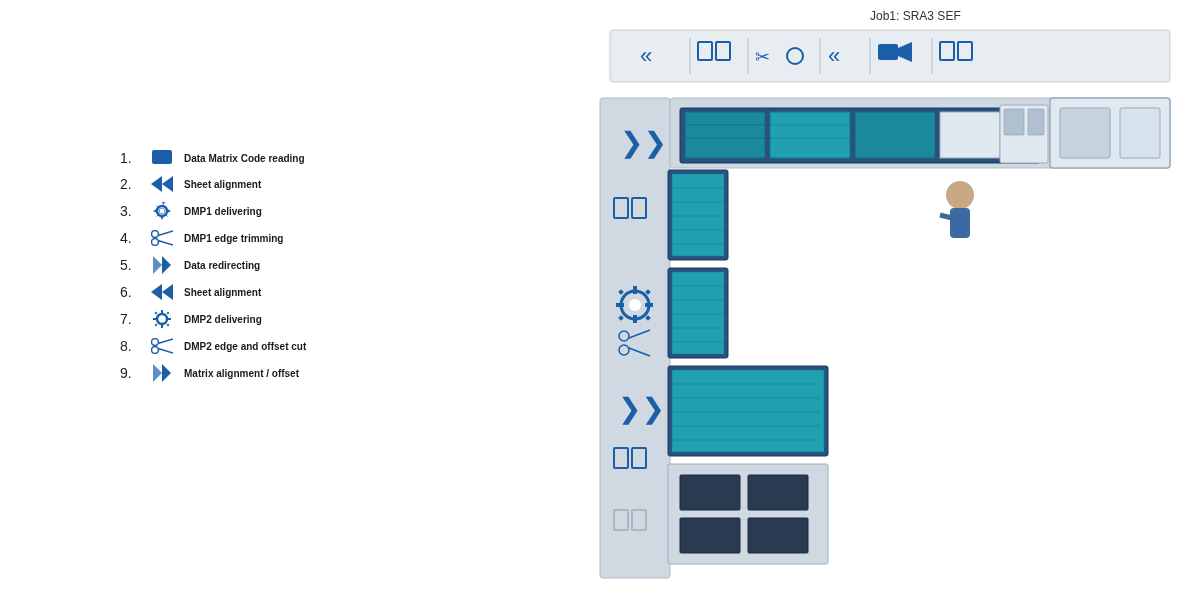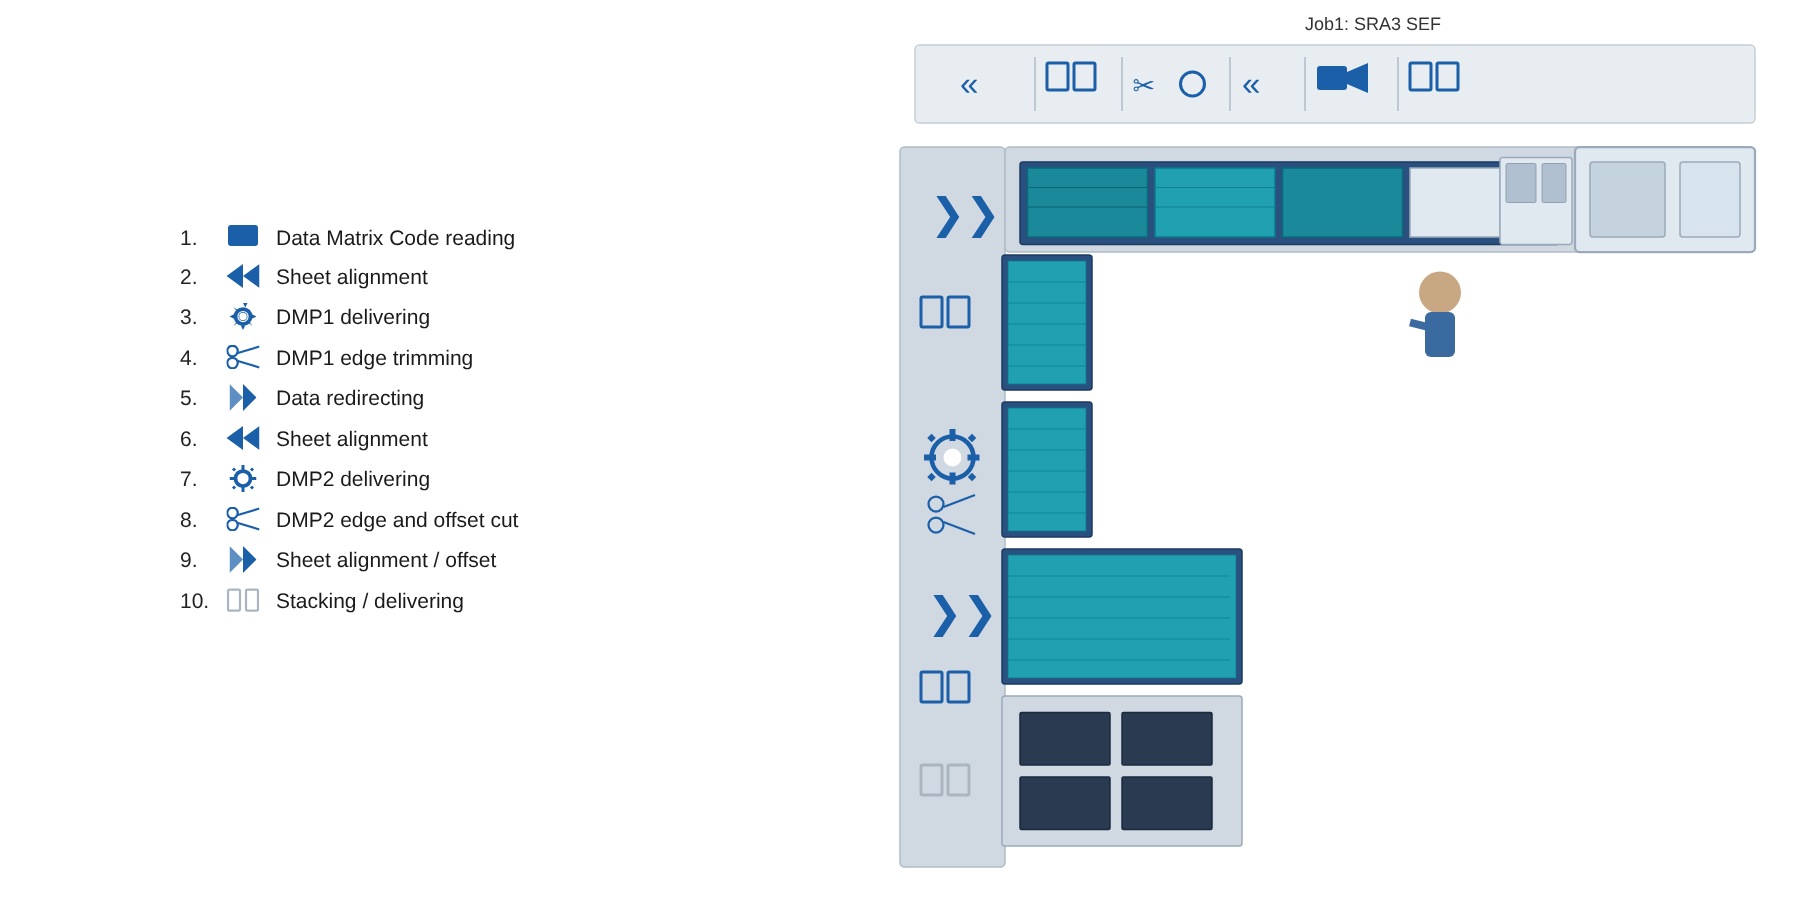--- a/index.html
+++ b/index.html
@@ -33,21 +33,22 @@
     }
     .legend-icon {
       width: 28px;
       display: flex;
       align-items: center;
       justify-content: center;
       margin-right: 8px;
     }
     .legend-text {
       color: #1a1a1a;
-      font-size: 14px;
+      font-size: 10px;
+      font-weight: bold;
     }
 
     
     .machine-svg {
       position: absolute;
       top: 0;
       left: 0;
       width: 100%;
       height: 100%;
     }
@@ -161,31 +162,21 @@
     <span class="legend-text">DMP2 edge and offset cut</span>
   </div>
   <div class="legend-item">
     <span class="legend-number">9.</span>
     <span class="legend-icon">
       <svg width="18" height="18" viewBox="0 0 18 18" fill="#1a5fa8">
         <polygon points="0,0 9,9 0,18" opacity="0.7"></polygon>
         <polygon points="9,0 18,9 9,18"></polygon>
       </svg>
     </span>
-    <span class="legend-text">Sheet alignment / offset</span>
-  </div>
-  <div class="legend-item">
-    <span class="legend-number">10.</span>
-    <span class="legend-icon">
-      <svg width="22" height="16" viewBox="0 0 22 16">
-        <rect x="1" y="1" width="8" height="14" rx="1" fill="none" stroke="#aab5c0" stroke-width="1.5"></rect>
-        <rect x="13" y="1" width="8" height="14" rx="1" fill="none" stroke="#aab5c0" stroke-width="1.5"></rect>
-      </svg>
-    </span>
-    <span class="legend-text">Stacking / delivering</span>
+    <span class="legend-text">Matrix alignment / offset</span>
   </div>
 </div>
 
 <svg class="machine-svg" viewBox="0 0 1200 600" xmlns="http://www.w3.org/2000/svg">
 
   <text x="870" y="20" font-size="12" fill="#333" font-family="Arial">Job1: SRA3 SEF</text>
 
   <rect x="610" y="30" width="560" height="52" rx="3" fill="#e8edf2" stroke="#c5cdd6" stroke-width="1"></rect>
 
   <text x="640" y="63" font-size="22" fill="#1a5fa8" font-family="Arial">«</text>

